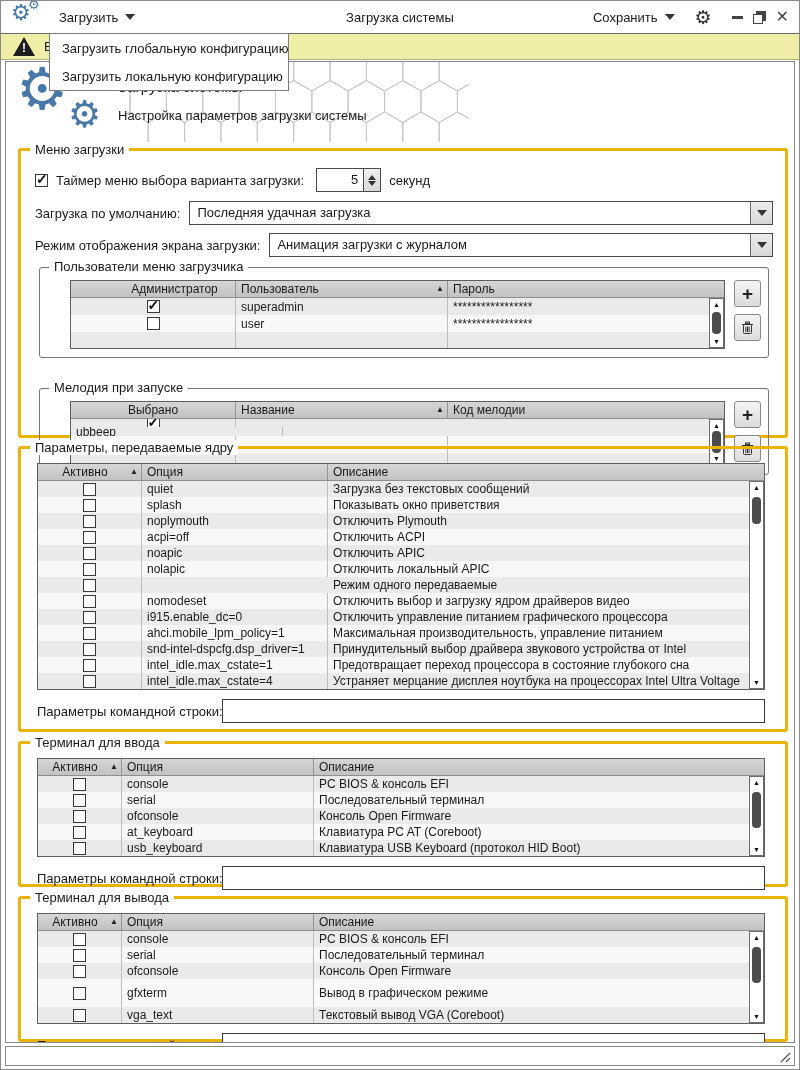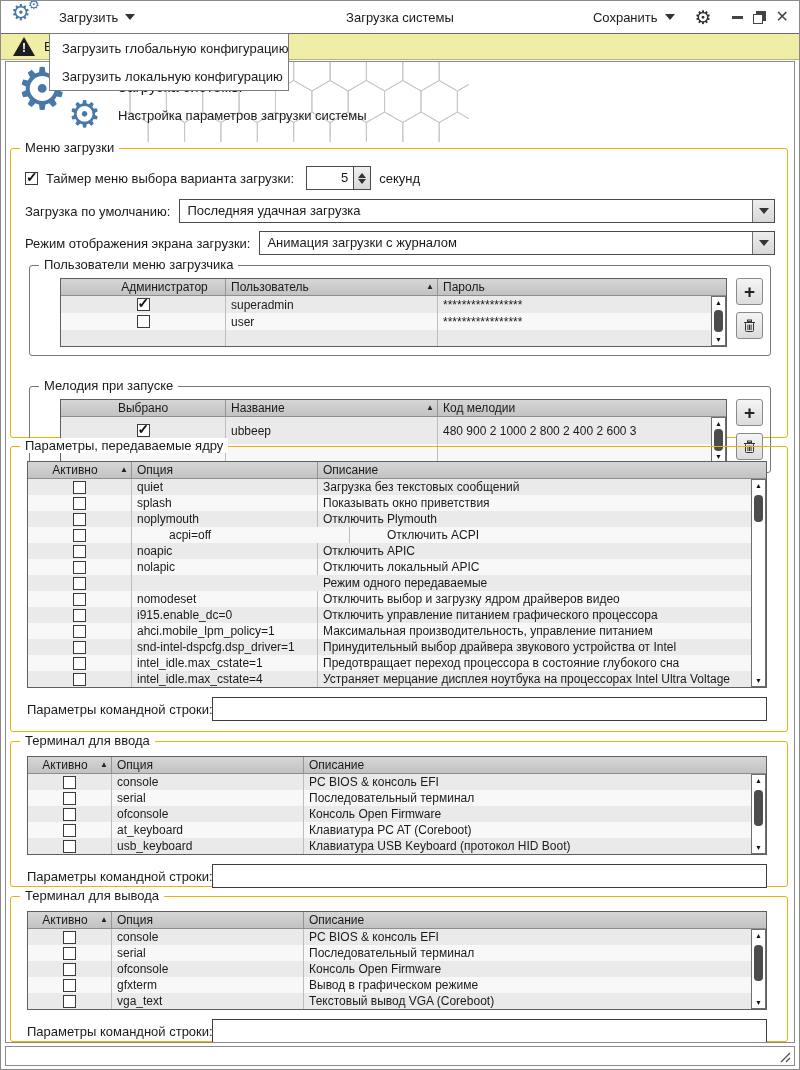--- a/index.html
+++ b/index.html
@@ -37,21 +37,21 @@
   
   .hero { position:relative; height:80px; overflow:hidden; }
   .hexwrap { position:absolute; left:118px; top:0; width:345px; height:80px; }
   .hero-gears { position:absolute; left:10px; top:2px; width:100px; height:76px; color:#4878aa; font-family:"DejaVu Sans",sans-serif; }
   .hero-gears .g1 { position:absolute; left:0; top:-4px; font-size:58px; line-height:58px; }
   .hero-gears .g2 { position:absolute; left:54px; top:-8px; font-size:30px; line-height:30px; }
   .hero-gears .g3 { position:absolute; left:52px; top:32px; font-size:37px; line-height:37px; }
   .hero-title { position:absolute; left:112px; top:16px; font-size:15px; }
   .hero-sub { position:absolute; left:112px; top:46px; font-size:13px; }
   
-  .group { position:absolute; left:4px; right:6px; border:1px solid #eab308; border-radius:3px; background:transparent; }
+  .group { position:absolute; left:12px; right:6px; border:3px solid #eab308; border-radius:3px; background:transparent; }
   .group > .gtitle { position:absolute; top:-9px; left:9px; background:#fff; padding:0 5px; font-size:13px; white-space:nowrap; }
   #g-bootmenu { top:86px;  height:290px; padding:14px 8px 0 8px; }
   #g-kernel   { top:384px; height:286px; padding:14px 20px 0 16px; }
   #g-termin   { top:679px; height:146px; padding:14px 20px 0 16px; }
   #g-termout  { top:834px; height:146px; padding:14px 20px 0 16px; }
   .subgroup { position:relative; border:1px solid #777; border-radius:3px; margin:10px 8px 0 10px; padding:12px 6px 8px 30px; }
   .subgroup > .gtitle { position:absolute; top:-9px; left:9px; background:#fff; padding:0 5px; white-space:nowrap; }
   
   .timer-row { display:flex; align-items:center; gap:8px; margin:2px 4px 8px 6px; height:26px; }
   .combo-row { display:flex; align-items:center; margin:8px 4px 0 6px; height:24px; }
@@ -313,21 +313,21 @@
               </div>
               <div class="th" style="width: 212px;">
                 <span>Название</span>
                 <span class="sort-ico">▲</span>
               </div>
               <div class="th">
                 <span>Код мелодии</span>
               </div>
             </div>
             <div style="height: 46px; overflow: hidden;">
-              <div class="tr" style="height: 27px;">
+              <div class="tr" style="height: 17px; flex-direction: column;">
                 <div class="td center" style="width: 165px;">
                   <span class="cb on"></span>
                 </div>
                 <div class="td" style="width: 212px;">ubbeep</div>
                 <div class="td">480 900 2 1000 2 800 2 400 2 600 3</div>
               </div>
               <div class="tr" style="height: 17px;">
                 <div class="td center" style="width: 165px;"></div>
                 <div class="td" style="width: 212px;"></div>
                 <div class="td"></div>
@@ -391,21 +391,21 @@
             <div class="td" style="width: 186px;">splash</div>
             <div class="td">Показывать окно приветствия</div>
           </div>
           <div class="tr" style="height: 16px;">
             <div class="td center" style="width: 104px;">
               <span class="cb"></span>
             </div>
             <div class="td" style="width: 186px;">noplymouth</div>
             <div class="td">Отключить Plymouth</div>
           </div>
-          <div class="tr" style="height: 16px; gap: 32px;">
+          <div class="tr" style="height: 16px;">
             <div class="td center" style="width: 104px;">
               <span class="cb"></span>
             </div>
             <div class="td" style="width: 186px;">acpi=off</div>
             <div class="td">Отключить ACPI</div>
           </div>
           <div class="tr" style="height: 16px;">
             <div class="td center" style="width: 104px;">
               <span class="cb"></span>
             </div>
@@ -575,21 +575,21 @@
             <div class="td" style="width: 192px;">serial</div>
             <div class="td">Последовательный терминал</div>
           </div>
           <div class="tr" style="height: 16px;">
             <div class="td center" style="width: 84px;">
               <span class="cb"></span>
             </div>
             <div class="td" style="width: 192px;">ofconsole</div>
             <div class="td">Консоль Open Firmware</div>
           </div>
-          <div class="tr" style="height: 16px;">
+          <div class="tr" style="height: 28px;">
             <div class="td center" style="width: 84px;">
               <span class="cb"></span>
             </div>
             <div class="td" style="width: 192px;">gfxterm</div>
             <div class="td">Вывод в графическом режиме</div>
           </div>
           <div class="tr" style="height: 16px; text-align: center;">
             <div class="td center" style="width: 84px;">
               <span class="cb"></span>
             </div>

